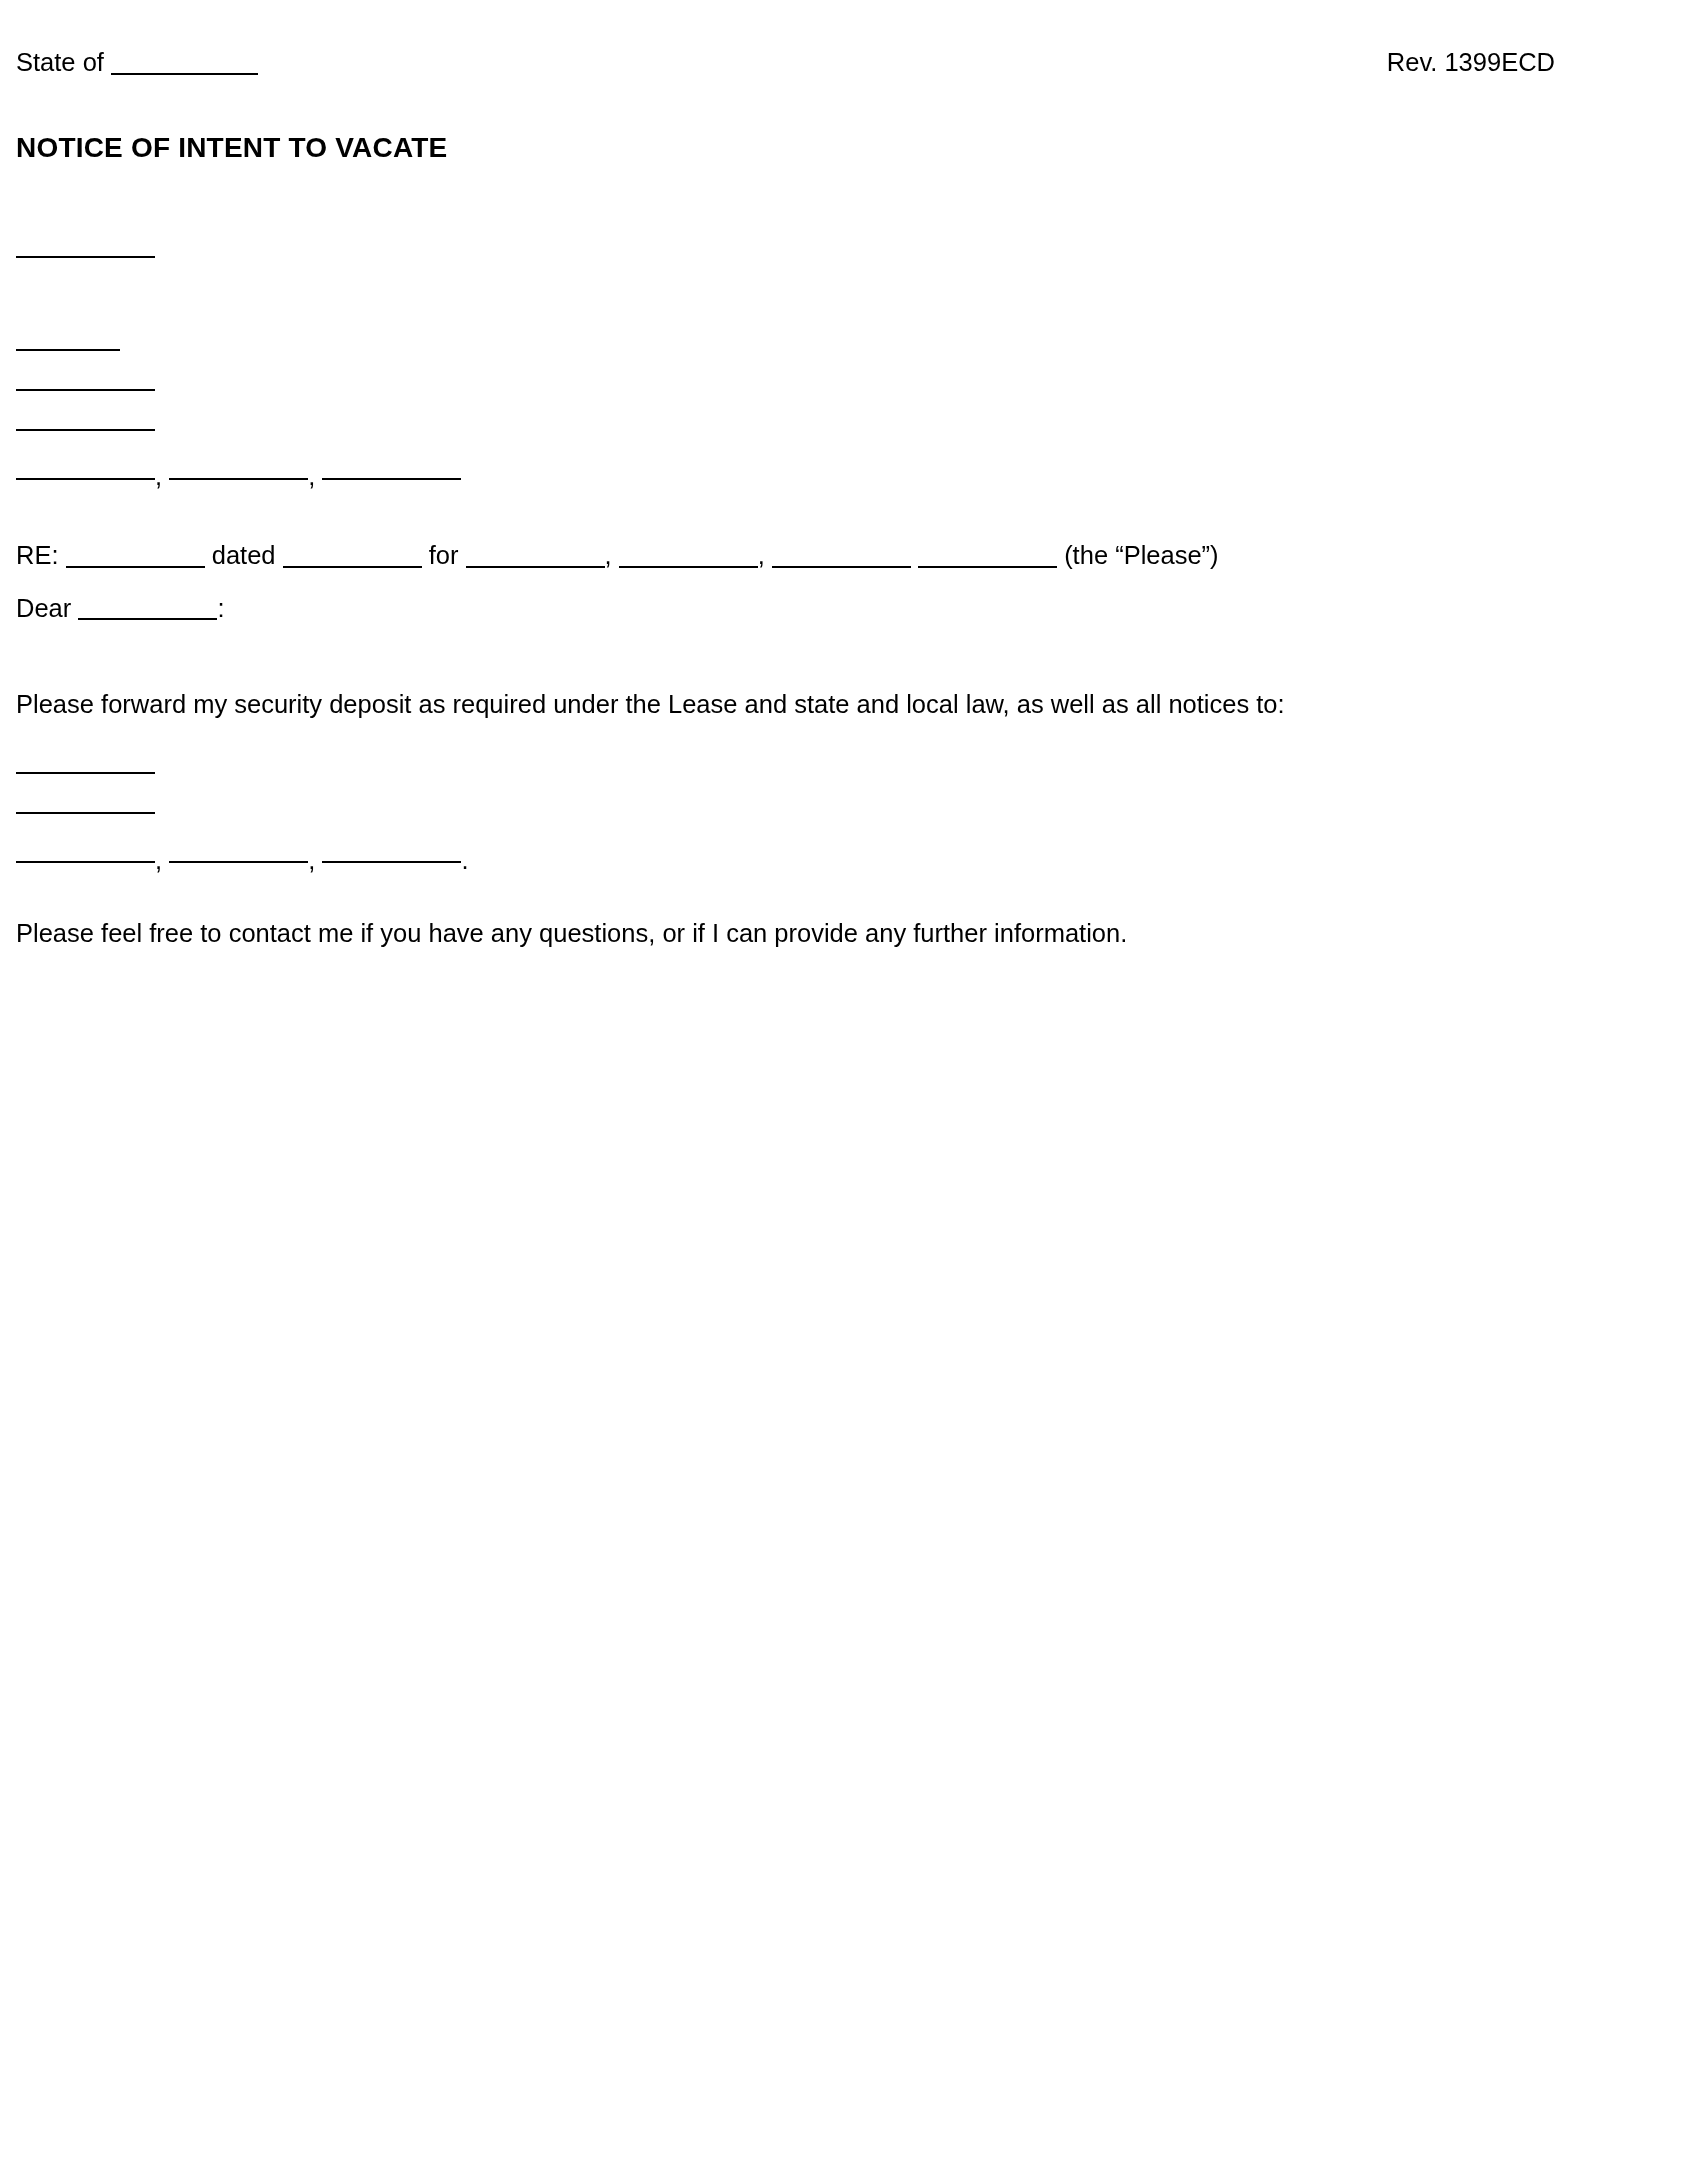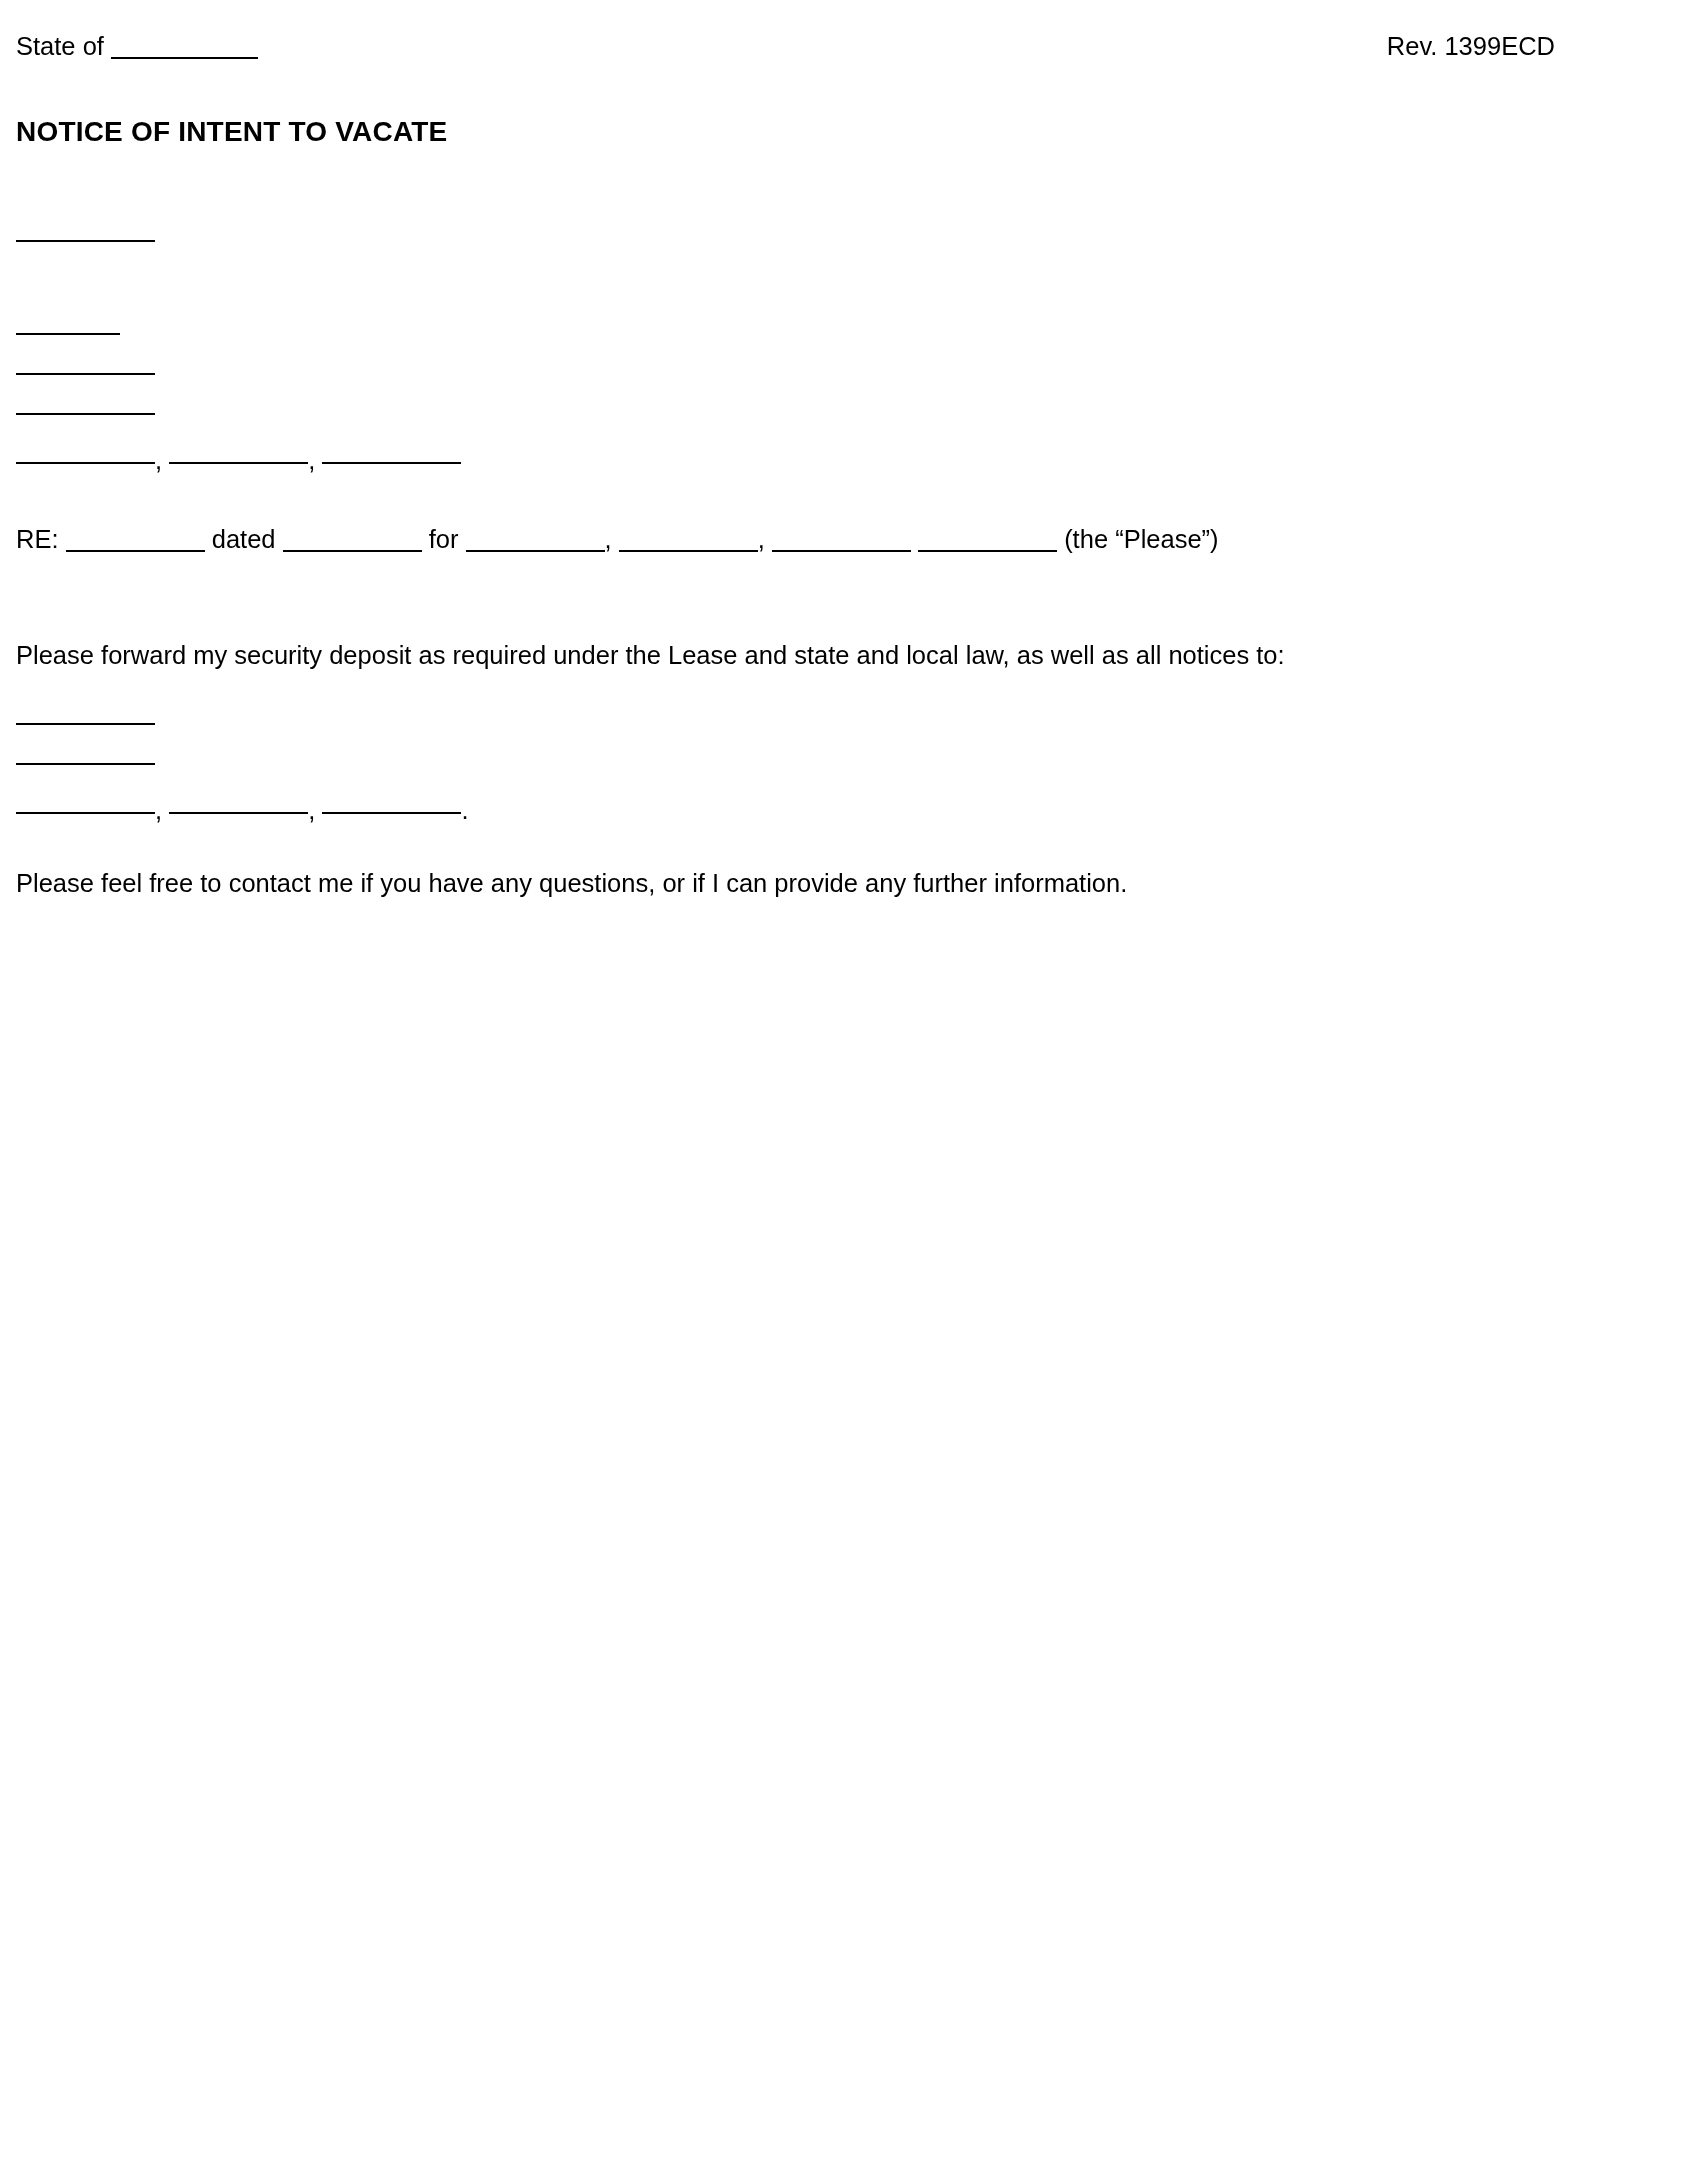--- a/index.html
+++ b/index.html
@@ -22,21 +22,21 @@
     background: #ffffff;
     box-sizing: border-box;
     padding: 0 16px;
   }
 
   
   .header-row {
     display: flex;
     justify-content: space-between;
     align-items: baseline;
-    padding-top: 30px;
+    padding-top: 46px;
   }
   .hdr-left, .hdr-right {
     font-size: 25.5px;
     line-height: 1.25;
     white-space: nowrap;
   }
   .hdr-right {
     padding-right: 114px;
   }
 
@@ -133,20 +133,24 @@
     <span class="blank b-lg"></span>
     <span>for</span>
     <span class="blank b-lg"></span><span class="punct">,</span>
     <span class="blank b-lg"></span><span class="punct">,</span>
     <span class="blank b-lg"></span>
     <span class="blank b-lg"></span>
     <span>(the “Please”)</span>
   </div>
 
   <div class="sp-gap-sm"></div>
+  <div class="line">
+    <span>Dear</span>
+    <span class="blank b-lg"></span><span class="punct">:</span>
+  </div>
 
   <div class="sp-gap-md"></div>
 
   <div class="sp-gap-md"></div>
   <div class="para">Please forward my security deposit as required under the Lease and state and local law, as well as all notices to:</div>
 
   <div class="sp-gap-lg"></div>
   <div class="addr-line">
     <span class="blank b-lg"></span>
   </div>

